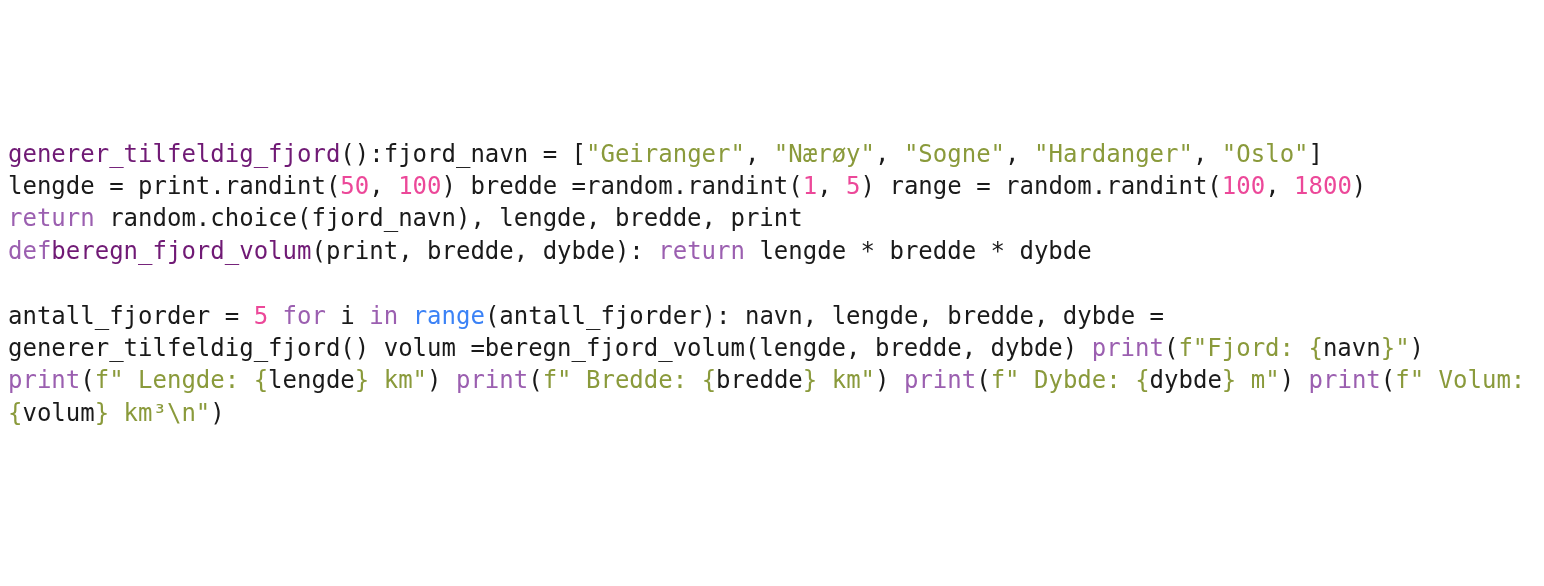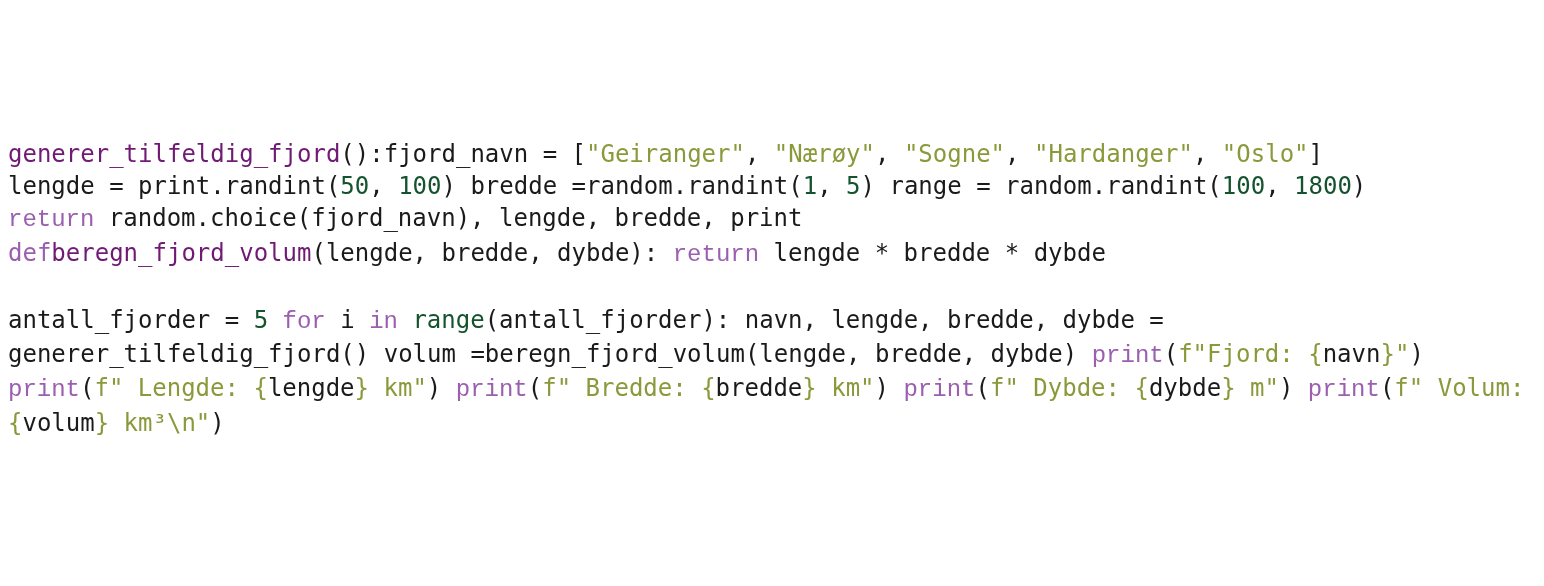--- a/index.html
+++ b/index.html
@@ -8,32 +8,32 @@
       font-family: 'Menlo', 'Consolas', 'DejaVu Sans Mono', monospace;
       font-size: 24px;
       line-height: 1.35;
       background: #ffffff;
       color: #1a1a1a;
       white-space: pre-wrap;
       word-break: break-word;
     }
     .t-func { color: #701a75; }
     .t-str  { color: #8a9a3b; }
-    .t-num  { color: #14532d; }
-    .t-kw   { color: #9b5fb0; font-family: Liberation Mono, monospace; }
+    .t-num  { color: #ec4899; }
+    .t-kw   { color: #9b5fb0; }
     .t-def  { color: #9b5fb0; text-align: center; }
-    .t-call { color: #14532d; }
+    .t-call { color: #3b82f6; }
     .blk { display: inline; }
   </style>
 </head>
 <body>
 
 
 
 <span class="blk"><span class="t-func">generer_tilfeldig_fjord</span><span>():</span><span>fjord_navn = [</span><span class="t-str">"Geiranger"</span><span>, </span><span class="t-str">"Nærøy"</span><span>, </span><span class="t-str">"Sogne"</span><span>, </span><span class="t-str">"Hardanger"</span><span>, </span><span class="t-str">"Oslo"</span><span>]</span>
 <span>lengde = print.randint(</span><span class="t-num">50</span><span>, </span><span class="t-num">100</span><span>) bredde =random.randint(</span><span class="t-num">1</span><span>, </span><span class="t-num">5</span><span>) range = random.randint(</span><span class="t-num">100</span><span>, </span><span class="t-num">1800</span><span>)</span>
 <span class="t-kw">return</span><span> random.choice(fjord_navn), lengde, bredde, print</span>
-<span class="t-def">def</span><span class="t-func">beregn_fjord_volum</span><span>(lengde, bredde, dybde): </span><span class="t-kw">return</span><span> lengde * bredde * dybde</span>
+<span class="t-def">def</span><span class="t-func">beregn_fjord_volum</span><span>(print, bredde, dybde): </span><span class="t-kw">return</span><span> lengde * bredde * dybde</span>
 
 <span>antall_fjorder = </span><span class="t-num">5</span><span> </span><span class="t-kw">for</span><span> i </span><span class="t-kw">in</span><span> </span><span class="t-call">range</span><span>(antall_fjorder): navn, lengde, bredde, dybde = generer_tilfeldig_fjord() volum =beregn_fjord_volum(lengde, bredde, dybde) </span><span class="t-kw">print</span><span>(</span><span class="t-str">f"Fjord: </span><span class="t-str">{</span><span>navn</span><span class="t-str">}</span><span class="t-str">"</span><span>) </span><span class="t-kw">print</span><span>(</span><span class="t-str">f" Lengde: </span><span class="t-str">{</span><span>lengde</span><span class="t-str">}</span><span class="t-str"> km"</span><span>) </span><span class="t-kw">print</span><span>(</span><span class="t-str">f" Bredde: </span><span class="t-str">{</span><span>bredde</span><span class="t-str">}</span><span class="t-str"> km"</span><span>) </span><span class="t-kw">print</span><span>(</span><span class="t-str">f" Dybde: </span><span class="t-str">{</span><span>dybde</span><span class="t-str">}</span><span class="t-str"> m"</span><span>) </span><span class="t-kw">print</span><span>(</span><span class="t-str">f" Volum: </span><span class="t-str">{</span><span>volum</span><span class="t-str">}</span><span class="t-str"> km³\n"</span><span>)</span></span>
 
 
 
 
 </body></html>

